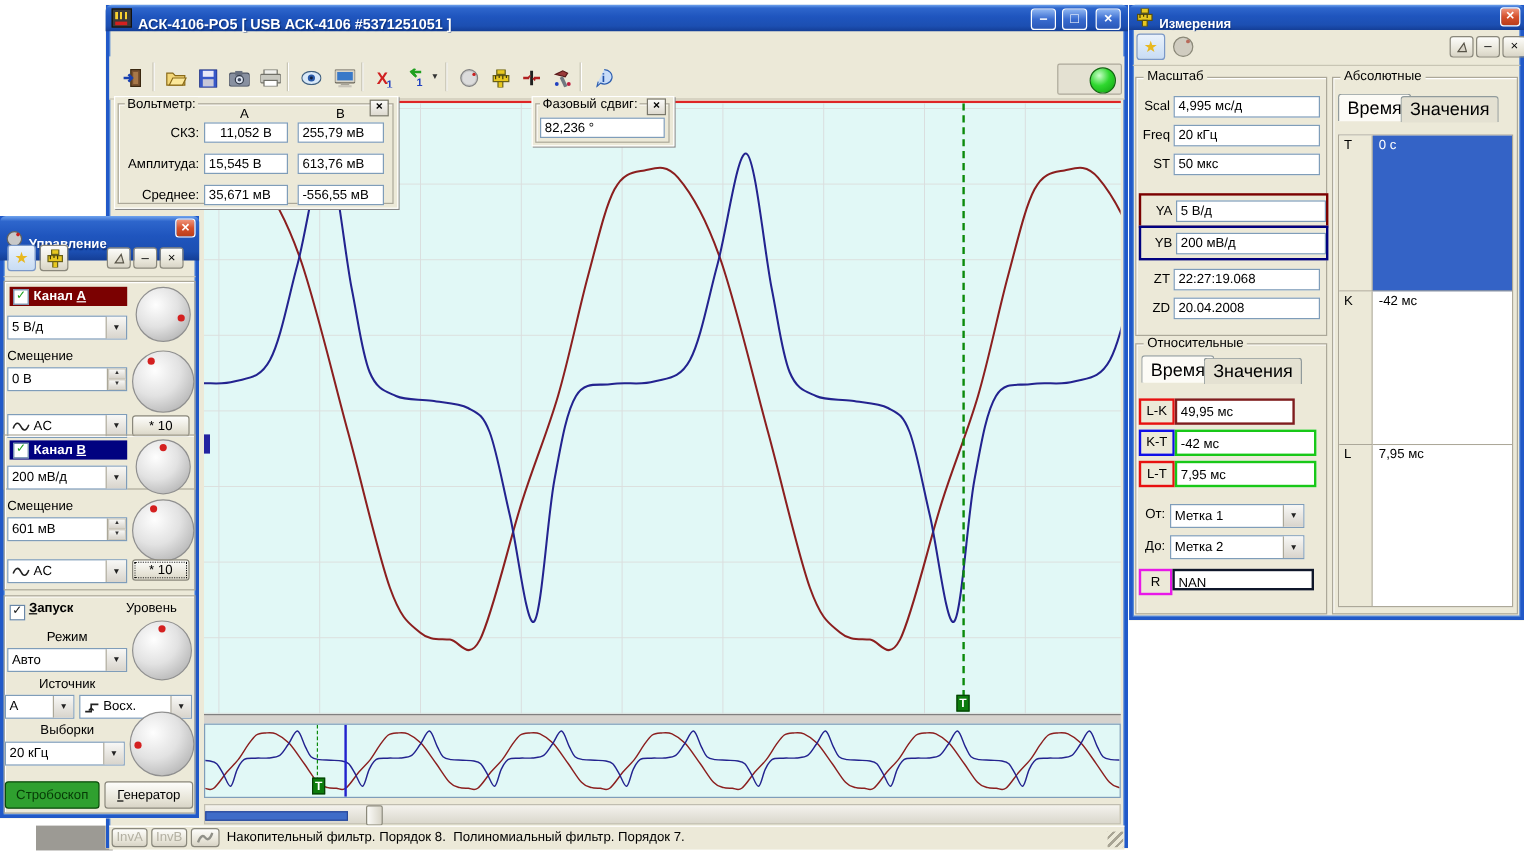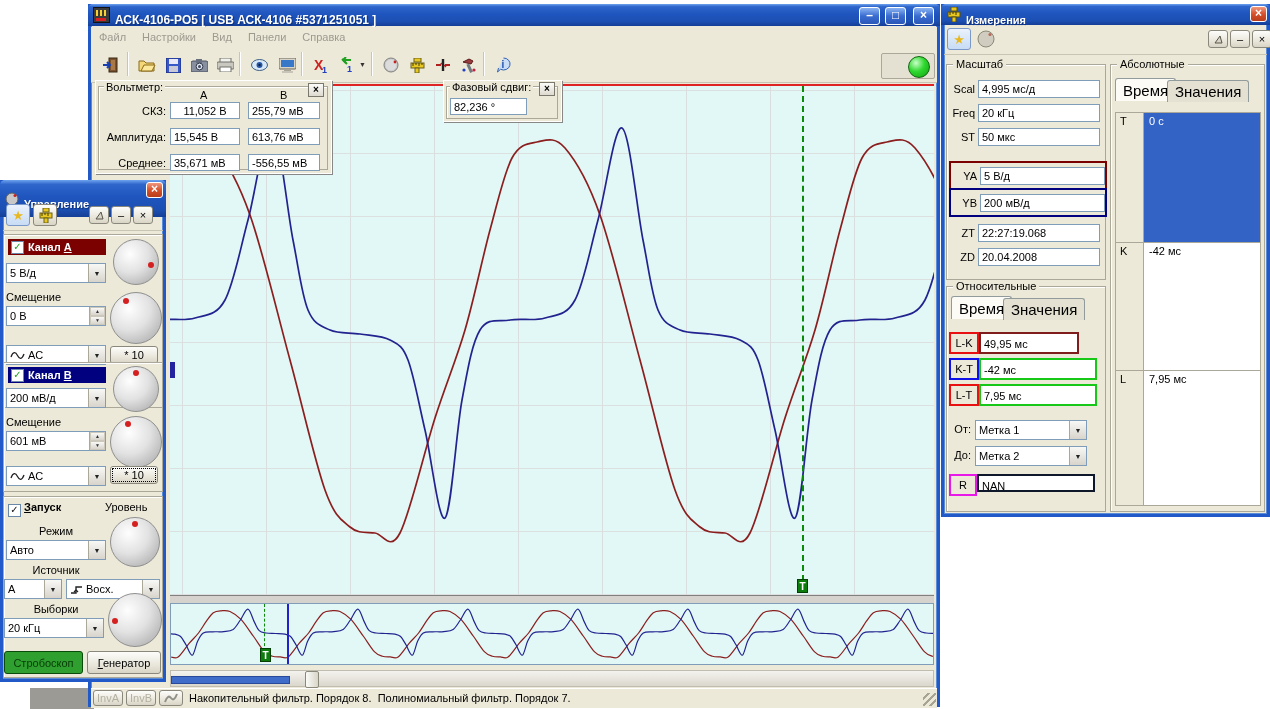--- a/index.html
+++ b/index.html
@@ -63,27 +63,20 @@
       <span style="width:15px;height:14px;background:#3A3A3A;border:1px solid #111;display:inline-block;position:relative;">
         <span style="position:absolute;left:2px;top:2px;width:10px;height:6px;background:repeating-linear-gradient(90deg,#F8D030 0 2px,#3A3A3A 2px 4px);"></span>
         <span style="position:absolute;left:2px;bottom:1px;width:10px;height:3px;background:#D42020;"></span>
       </span>
       <span class="t">АСК-4106-РО5 [ USB АСК-4106 #5371251051 ]</span>
       <span class="cap" style="right:60px;top:3px;">–</span>
       <span class="cap" style="right:34px;top:3px;">□</span>
       <span class="cap" style="right:6px;top:3px;">×</span>
     </div>
 
-    <div class="abs menu" style="left:3px;top:23px;width:846px;height:20px;background:#ECE9D8;border-bottom:1px solid #D8D4C8;">
-      <span>Файл</span>
-      <span>Настройки</span>
-      <span>Вид</span>
-      <span>Панели</span>
-      <span>Справка</span>
-    </div>
 
     <div class="abs" style="left:3px;top:43px;width:846px;height:35px;background:#ECE9D8;border-bottom:1px solid #C8C5B4;">
       <div class="tbtn" style="left:6px;top:4px;">
         <svg width="18" height="16">
             <rect x="7" y="1" width="8" height="14" fill="#7A5230" stroke="#3A2810"></rect>
             <rect x="9" y="3" width="4" height="10" fill="#A87848"></rect>
             <path d="M1,8 h7 M5,5 l3,3 -3,3" stroke="#1840B0" stroke-width="2" fill="none"></path>
           </svg>
       </div>
       <div class="sep" style="left:36px;top:5px;"></div>
@@ -217,21 +210,21 @@
       <span class="fld" style="left:152px;top:47px;width:72px;height:17px;">613,76 мВ</span>
       <span class="rowlab" style="left:0;top:76px;width:70px;">Среднее:</span>
       <span class="fld" style="left:74px;top:73px;width:70px;height:17px;">35,671 мВ</span>
       <span class="fld" style="left:152px;top:73px;width:72px;height:17px;">-556,55 мВ</span>
     </div>
 
     <div class="abs" style="left:355px;top:76px;width:117px;height:40px;background:#ECE9D8;border:1px solid #fff;box-shadow:1px 1px 0 #888;">
       <div class="grp" style="left:2px;top:5px;width:112px;height:33px;"></div>
       <span class="abs" style="left:6px;top:0;background:#ECE9D8;padding:0 2px;">Фазовый сдвиг:</span>
       <span class="xbtn" style="left:95px;top:1px;">×</span>
-      <span class="fld" style="left:6px;top:17px;width:77px;height:17px;">82,236 °</span>
+      <span class="fld" style="left:6px;top:17px;width:104px;height:17px;">82,236 °</span>
     </div>
 
     <div class="abs" style="left:82px;top:591px;width:764px;height:8px;background:#D6D3CE;border-top:1px solid #808080;border-bottom:1px solid #fff;"></div>
 
     <div class="abs" style="left:82px;top:599px;width:764px;height:62px;background:#E1F8F6;border:1px solid #7F9DB9;box-sizing:border-box;overflow:hidden;">
       <svg width="762" height="60" style="position:absolute;left:0;top:0;">
         <path fill="none" stroke-width="1.2" d="M -126.5 47.9 C -125.1 48.6, -121.2 51.4, -118.6 52.2 C -116.0 53.1, -113.4 52.8, -110.7 52.9 C -108.1 53.1, -106.0 55.2, -102.9 52.9 C -99.7 50.7, -95.3 43.4, -91.9 39.4 C -88.5 35.4, -85.3 32.7, -82.5 29.0 C -79.6 25.3, -77.1 20.6, -74.6 17.2 C -72.1 13.8, -70.1 10.5, -67.7 8.7 C -65.2 7.0, -62.6 7.0, -59.8 6.8 C -57.0 6.6, -54.3 6.1, -51.0 7.5 C -47.7 9.0, -44.0 11.3, -40.0 15.4 C -36.1 19.6, -31.4 27.1, -27.5 32.5 C -23.5 37.9, -19.6 44.6, -16.5 47.9 C -13.3 51.2, -11.2 51.4, -8.6 52.2 C -6.0 53.1, -3.4 52.8, -0.7 52.9 C 1.9 53.1, 4.0 55.2, 7.1 52.9 C 10.3 50.7, 14.7 43.4, 18.1 39.4 C 21.5 35.4, 24.7 32.7, 27.5 29.0 C 30.4 25.3, 32.9 20.6, 35.4 17.2 C 37.9 13.8, 39.9 10.5, 42.3 8.7 C 44.8 7.0, 47.4 7.0, 50.2 6.8 C 53.0 6.6, 55.7 6.1, 59.0 7.5 C 62.3 9.0, 66.1 11.3, 70.0 15.4 C 73.9 19.6, 78.6 27.1, 82.6 32.5 C 86.5 37.9, 90.4 44.6, 93.6 47.9 C 96.7 51.2, 98.8 51.4, 101.4 52.2 C 104.0 53.1, 106.6 52.8, 109.3 52.9 C 111.9 53.1, 114.0 55.2, 117.1 52.9 C 120.3 50.7, 124.7 43.4, 128.1 39.4 C 131.5 35.4, 134.7 32.7, 137.6 29.0 C 140.4 25.3, 142.9 20.6, 145.4 17.2 C 147.9 13.8, 149.9 10.5, 152.3 8.7 C 154.8 7.0, 157.4 7.0, 160.2 6.8 C 163.0 6.6, 165.7 6.1, 169.0 7.5 C 172.3 9.0, 176.1 11.3, 180.0 15.4 C 183.9 19.6, 188.6 27.1, 192.6 32.5 C 196.5 37.9, 200.4 44.6, 203.6 47.9 C 206.7 51.2, 208.8 51.4, 211.4 52.2 C 214.0 53.1, 216.7 52.8, 219.3 52.9 C 221.9 53.1, 224.0 55.2, 227.1 52.9 C 230.3 50.7, 234.7 43.4, 238.1 39.4 C 241.5 35.4, 244.7 32.7, 247.6 29.0 C 250.4 25.3, 253.0 20.6, 255.4 17.2 C 257.9 13.8, 259.9 10.5, 262.3 8.7 C 264.8 7.0, 267.4 7.0, 270.2 6.8 C 273.0 6.6, 275.7 6.1, 279.0 7.5 C 282.3 9.0, 286.1 11.3, 290.0 15.4 C 293.9 19.6, 298.6 27.1, 302.6 32.5 C 306.5 37.9, 310.4 44.6, 313.6 47.9 C 316.7 51.2, 318.8 51.4, 321.4 52.2 C 324.0 53.1, 326.7 52.8, 329.3 52.9 C 331.9 53.1, 334.0 55.2, 337.1 52.9 C 340.3 50.7, 344.7 43.4, 348.1 39.4 C 351.5 35.4, 354.7 32.7, 357.6 29.0 C 360.4 25.3, 363.0 20.6, 365.4 17.2 C 367.9 13.8, 369.9 10.5, 372.3 8.7 C 374.8 7.0, 377.4 7.0, 380.2 6.8 C 383.0 6.6, 385.7 6.1, 389.0 7.5 C 392.3 9.0, 396.1 11.3, 400.0 15.4 C 403.9 19.6, 408.6 27.1, 412.6 32.5 C 416.5 37.9, 420.4 44.6, 423.6 47.9 C 426.7 51.2, 428.8 51.4, 431.4 52.2 C 434.0 53.1, 436.7 52.8, 439.3 52.9 C 441.9 53.1, 444.0 55.2, 447.1 52.9 C 450.3 50.7, 454.7 43.4, 458.1 39.4 C 461.5 35.4, 464.7 32.7, 467.6 29.0 C 470.5 25.3, 473.0 20.6, 475.4 17.2 C 477.9 13.8, 479.9 10.5, 482.3 8.7 C 484.8 7.0, 487.4 7.0, 490.2 6.8 C 493.0 6.6, 495.7 6.1, 499.0 7.5 C 502.3 9.0, 506.1 11.3, 510.0 15.4 C 513.9 19.6, 518.6 27.1, 522.6 32.5 C 526.5 37.9, 530.4 44.6, 533.6 47.9 C 536.7 51.2, 538.8 51.4, 541.4 52.2 C 544.0 53.1, 546.7 52.8, 549.3 52.9 C 551.9 53.1, 554.0 55.2, 557.1 52.9 C 560.3 50.7, 564.7 43.4, 568.1 39.4 C 571.6 35.4, 574.7 32.7, 577.6 29.0 C 580.5 25.3, 583.0 20.6, 585.4 17.2 C 587.9 13.8, 589.9 10.5, 592.3 8.7 C 594.8 7.0, 597.4 7.0, 600.2 6.8 C 603.0 6.6, 605.7 6.1, 609.0 7.5 C 612.3 9.0, 616.1 11.3, 620.0 15.4 C 623.9 19.6, 628.6 27.1, 632.6 32.5 C 636.5 37.9, 640.4 44.6, 643.6 47.9 C 646.7 51.2, 648.8 51.4, 651.4 52.2 C 654.1 53.1, 656.7 52.8, 659.3 52.9 C 661.9 53.1, 664.0 55.2, 667.2 52.9 C 670.3 50.7, 674.7 43.4, 678.2 39.4 C 681.6 35.4, 684.7 32.7, 687.6 29.0 C 690.5 25.3, 693.0 20.6, 695.4 17.2 C 697.9 13.8, 699.9 10.5, 702.4 8.7 C 704.8 7.0, 707.4 7.0, 710.2 6.8 C 713.0 6.6, 715.7 6.1, 719.0 7.5 C 722.3 9.0, 726.1 11.3, 730.0 15.4 C 733.9 19.6, 738.7 27.1, 742.6 32.5 C 746.5 37.9, 750.4 44.6, 753.6 47.9 C 756.7 51.2, 758.8 51.4, 761.4 52.2 C 764.1 53.1, 766.7 52.8, 769.3 52.9 C 771.9 53.1, 774.0 55.2, 777.2 52.9 C 780.3 50.7, 784.8 43.4, 788.2 39.4 C 791.6 35.4, 794.7 32.7, 797.6 29.0 C 800.5 25.3, 803.0 20.6, 805.4 17.2 C 807.9 13.8, 809.9 10.5, 812.4 8.7 C 814.8 7.0, 817.4 7.0, 820.2 6.8 C 823.0 6.6, 825.7 6.1, 829.0 7.5 C 832.3 9.0, 836.1 11.3, 840.0 15.4 C 843.9 19.6, 848.7 27.1, 852.6 32.5 C 856.5 37.9, 860.4 44.6, 863.6 47.9 C 866.7 51.2, 868.8 51.4, 871.4 52.2 C 874.1 53.1, 876.7 52.8, 879.3 52.9 C 881.9 53.1, 884.0 55.2, 887.2 52.9 C 890.3 50.7, 894.8 43.4, 898.2 39.4 C 901.6 35.4, 906.0 30.7, 907.6 29.0" stroke="#8B1F1F"></path>
         <path fill="none" stroke-width="1.2" d="M -131.8 26.6 C -130.6 27.0, -127.6 28.5, -124.9 29.0 C -122.2 29.5, -118.6 29.3, -115.5 29.5 C -112.3 29.7, -108.5 29.7, -106.0 30.2 C -103.5 30.7, -102.2 30.8, -100.4 32.5 C -98.5 34.3, -97.0 37.7, -95.0 40.8 C -93.1 43.9, -90.7 51.8, -88.7 51.2 C -86.8 50.6, -85.2 41.0, -83.4 37.3 C -81.6 33.6, -80.3 30.6, -77.7 29.0 C -75.2 27.4, -71.7 28.1, -68.3 27.8 C -64.9 27.6, -60.7 28.0, -57.3 27.6 C -53.9 27.2, -50.7 27.4, -47.9 25.5 C -45.1 23.5, -43.1 19.4, -40.7 16.0 C -38.2 12.7, -35.5 4.8, -33.1 5.2 C -30.8 5.6, -28.4 14.8, -26.5 18.4 C -24.6 22.0, -23.7 24.9, -21.8 26.6 C -19.9 28.4, -17.6 28.5, -14.9 29.0 C -12.2 29.5, -8.6 29.3, -5.5 29.5 C -2.3 29.7, 1.5 29.7, 4.0 30.2 C 6.5 30.7, 7.8 30.8, 9.6 32.5 C 11.5 34.3, 13.0 37.7, 15.0 40.8 C 16.9 43.9, 19.3 51.8, 21.3 51.2 C 23.2 50.6, 24.8 41.0, 26.6 37.3 C 28.4 33.6, 29.7 30.6, 32.3 29.0 C 34.8 27.4, 38.3 28.1, 41.7 27.8 C 45.1 27.6, 49.3 28.0, 52.7 27.6 C 56.1 27.2, 59.3 27.4, 62.1 25.5 C 64.9 23.5, 66.9 19.4, 69.4 16.0 C 71.8 12.7, 74.5 4.8, 76.9 5.2 C 79.3 5.6, 81.6 14.8, 83.5 18.4 C 85.4 22.0, 86.3 24.9, 88.2 26.6 C 90.1 28.4, 92.4 28.5, 95.1 29.0 C 97.8 29.5, 101.4 29.3, 104.6 29.5 C 107.7 29.7, 111.5 29.7, 114.0 30.2 C 116.5 30.7, 117.8 30.8, 119.6 32.5 C 121.5 34.3, 123.0 37.7, 125.0 40.8 C 126.9 43.9, 129.3 51.8, 131.3 51.2 C 133.2 50.6, 134.8 41.0, 136.6 37.3 C 138.4 33.6, 139.8 30.6, 142.3 29.0 C 144.8 27.4, 148.3 28.1, 151.7 27.8 C 155.1 27.6, 159.3 28.0, 162.7 27.6 C 166.1 27.2, 169.4 27.4, 172.1 25.5 C 174.9 23.5, 176.9 19.4, 179.4 16.0 C 181.8 12.7, 184.5 4.8, 186.9 5.2 C 189.3 5.6, 191.6 14.8, 193.5 18.4 C 195.4 22.0, 196.3 24.9, 198.2 26.6 C 200.2 28.4, 202.4 28.5, 205.1 29.0 C 207.9 29.5, 211.4 29.3, 214.6 29.5 C 217.7 29.7, 221.5 29.7, 224.0 30.2 C 226.5 30.7, 227.8 30.8, 229.6 32.5 C 231.5 34.3, 233.0 37.7, 235.0 40.8 C 236.9 43.9, 239.3 51.8, 241.3 51.2 C 243.2 50.6, 244.8 41.0, 246.6 37.3 C 248.5 33.6, 249.8 30.6, 252.3 29.0 C 254.8 27.4, 258.3 28.1, 261.7 27.8 C 265.1 27.6, 269.3 28.0, 272.7 27.6 C 276.1 27.2, 279.4 27.4, 282.1 25.5 C 284.9 23.5, 286.9 19.4, 289.4 16.0 C 291.8 12.7, 294.5 4.8, 296.9 5.2 C 299.3 5.6, 301.6 14.8, 303.5 18.4 C 305.4 22.0, 306.3 24.9, 308.2 26.6 C 310.2 28.4, 312.4 28.5, 315.1 29.0 C 317.9 29.5, 321.4 29.3, 324.6 29.5 C 327.7 29.7, 331.5 29.7, 334.0 30.2 C 336.5 30.7, 337.8 30.8, 339.6 32.5 C 341.5 34.3, 343.1 37.7, 345.0 40.8 C 346.9 43.9, 349.3 51.8, 351.3 51.2 C 353.2 50.6, 354.8 41.0, 356.6 37.3 C 358.5 33.6, 359.8 30.6, 362.3 29.0 C 364.8 27.4, 368.3 28.1, 371.7 27.8 C 375.1 27.6, 379.3 28.0, 382.7 27.6 C 386.1 27.2, 389.4 27.4, 392.1 25.5 C 394.9 23.5, 396.9 19.4, 399.4 16.0 C 401.8 12.7, 404.6 4.8, 406.9 5.2 C 409.3 5.6, 411.6 14.8, 413.5 18.4 C 415.4 22.0, 416.3 24.9, 418.2 26.6 C 420.2 28.4, 422.4 28.5, 425.1 29.0 C 427.9 29.5, 431.4 29.3, 434.6 29.5 C 437.7 29.7, 441.5 29.7, 444.0 30.2 C 446.5 30.7, 447.8 30.8, 449.7 32.5 C 451.5 34.3, 453.1 37.7, 455.0 40.8 C 456.9 43.9, 459.3 51.8, 461.3 51.2 C 463.2 50.6, 464.8 41.0, 466.6 37.3 C 468.5 33.6, 469.8 30.6, 472.3 29.0 C 474.8 27.4, 478.3 28.1, 481.7 27.8 C 485.1 27.6, 489.3 28.0, 492.7 27.6 C 496.1 27.2, 499.4 27.4, 502.1 25.5 C 504.9 23.5, 506.9 19.4, 509.4 16.0 C 511.8 12.7, 514.6 4.8, 516.9 5.2 C 519.3 5.6, 521.6 14.8, 523.5 18.4 C 525.4 22.0, 526.3 24.9, 528.2 26.6 C 530.2 28.4, 532.4 28.5, 535.1 29.0 C 537.9 29.5, 541.4 29.3, 544.6 29.5 C 547.7 29.7, 551.5 29.7, 554.0 30.2 C 556.5 30.7, 557.8 30.8, 559.7 32.5 C 561.5 34.3, 563.1 37.7, 565.0 40.8 C 566.9 43.9, 569.4 51.8, 571.3 51.2 C 573.2 50.6, 574.8 41.0, 576.6 37.3 C 578.5 33.6, 579.8 30.6, 582.3 29.0 C 584.8 27.4, 588.3 28.1, 591.7 27.8 C 595.1 27.6, 599.3 28.0, 602.7 27.6 C 606.1 27.2, 609.4 27.4, 612.1 25.5 C 614.9 23.5, 616.9 19.4, 619.4 16.0 C 621.8 12.7, 624.6 4.8, 626.9 5.2 C 629.3 5.6, 631.6 14.8, 633.5 18.4 C 635.4 22.0, 636.3 24.9, 638.2 26.6 C 640.2 28.4, 642.4 28.5, 645.1 29.0 C 647.9 29.5, 651.4 29.3, 654.6 29.5 C 657.7 29.7, 661.5 29.7, 664.0 30.2 C 666.5 30.7, 667.8 30.8, 669.7 32.5 C 671.5 34.3, 673.1 37.7, 675.0 40.8 C 676.9 43.9, 679.4 51.8, 681.3 51.2 C 683.2 50.6, 684.8 41.0, 686.6 37.3 C 688.5 33.6, 689.8 30.6, 692.3 29.0 C 694.8 27.4, 698.3 28.1, 701.7 27.8 C 705.1 27.6, 709.3 28.0, 712.7 27.6 C 716.1 27.2, 719.4 27.4, 722.2 25.5 C 724.9 23.5, 726.9 19.4, 729.4 16.0 C 731.8 12.7, 734.6 4.8, 736.9 5.2 C 739.3 5.6, 741.6 14.8, 743.5 18.4 C 745.4 22.0, 746.3 24.9, 748.2 26.6 C 750.2 28.4, 752.4 28.5, 755.2 29.0 C 757.9 29.5, 761.4 29.3, 764.6 29.5 C 767.7 29.7, 771.5 29.7, 774.0 30.2 C 776.5 30.7, 777.8 30.8, 779.7 32.5 C 781.5 34.3, 783.1 37.7, 785.0 40.8 C 787.0 43.9, 789.4 51.8, 791.3 51.2 C 793.2 50.6, 794.8 41.0, 796.6 37.3 C 798.5 33.6, 799.8 30.6, 802.3 29.0 C 804.8 27.4, 808.3 28.1, 811.7 27.8 C 815.1 27.6, 819.3 28.0, 822.7 27.6 C 826.1 27.2, 829.4 27.4, 832.2 25.5 C 834.9 23.5, 836.9 19.4, 839.4 16.0 C 841.8 12.7, 844.6 4.8, 846.9 5.2 C 849.3 5.6, 851.6 14.8, 853.5 18.4 C 855.4 22.0, 856.3 24.9, 858.2 26.6 C 860.2 28.4, 862.4 28.5, 865.2 29.0 C 867.9 29.5, 871.4 29.3, 874.6 29.5 C 877.7 29.7, 881.5 29.7, 884.0 30.2 C 886.5 30.7, 887.8 30.8, 889.7 32.5 C 891.5 34.3, 893.1 37.7, 895.0 40.8 C 897.0 43.9, 899.4 51.8, 901.3 51.2 C 903.2 50.6, 905.8 39.6, 906.6 37.3" stroke="#23238F"></path>
       </svg>
       <div class="gline" style="left:93px;bottom:13px;border-left-width:1px;"></div>

